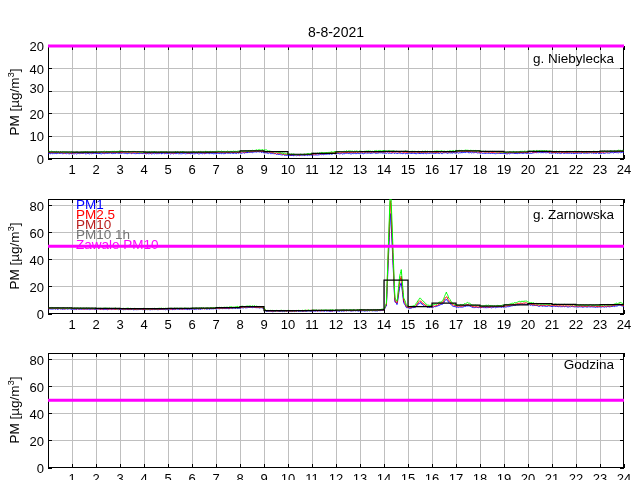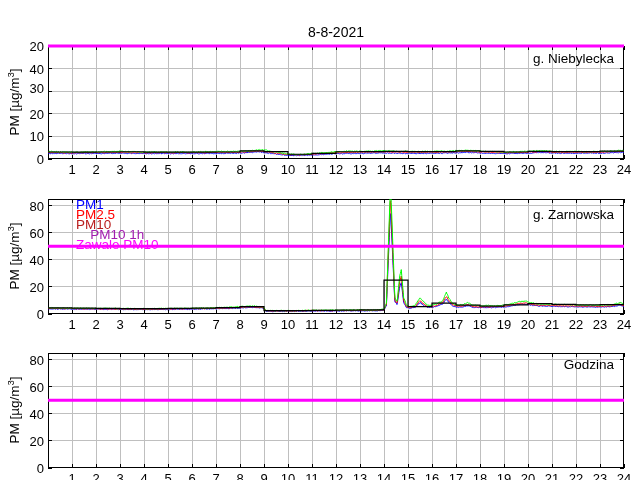--- a/index.html
+++ b/index.html
@@ -345,21 +345,21 @@
     </div>
 
   <div class="station" style="top:30px">g. Niebylecka</div>
   <div class="station" style="top:186px">g. Zarnowska</div>
   <div class="station" style="top:336px">Godzina</div>
 
   <div class="legend">
     <div class="legend-item" style="color: rgb(0, 0, 255);">PM1</div>
     <div class="legend-item" style="color: rgb(255, 0, 0);">PM2.5</div>
     <div class="legend-item" style="color: #b91c1c;">PM10</div>
-    <div class="legend-item" style="color: #a21caf; text-align: center;">PM10 1h</div>
+    <div class="legend-item" style="color: #737373;">PM10 1h</div>
     <div class="legend-item" style="color: rgb(255, 0, 255);">Zawale PM10</div>
   </div>
 
   <div class="ylab" style="left:14px;top:81px"><span>PM [µg/m</span><sup>3</sup><span>]</span></div>
   <div class="ylab" style="left:14px;top:235px"><span>PM [µg/m</span><sup>3</sup><span>]</span></div>
   <div class="ylab" style="left:14px;top:389px"><span>PM [µg/m</span><sup>3</sup><span>]</span></div>
 
   <div class="xlabel">Godzina UTC</div>
 <span class="tick-x" style="left: 59px; top: 141px;">1</span>
     <span class="tick-x" style="left: 83px; top: 141px;">2</span>

